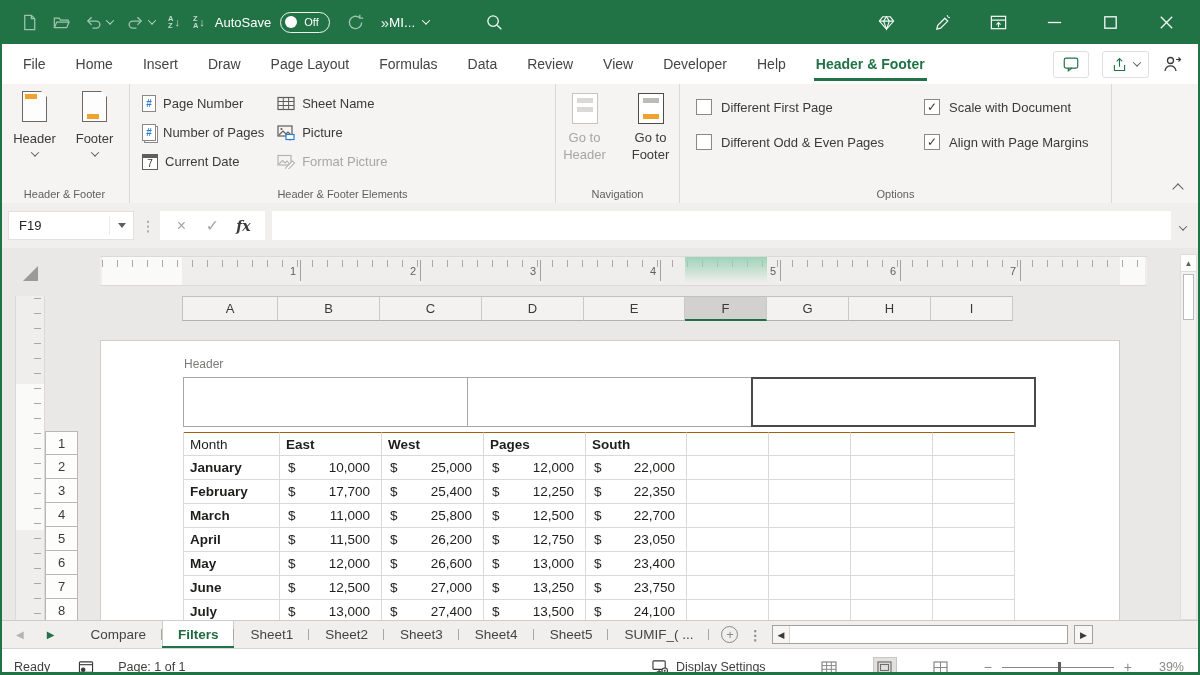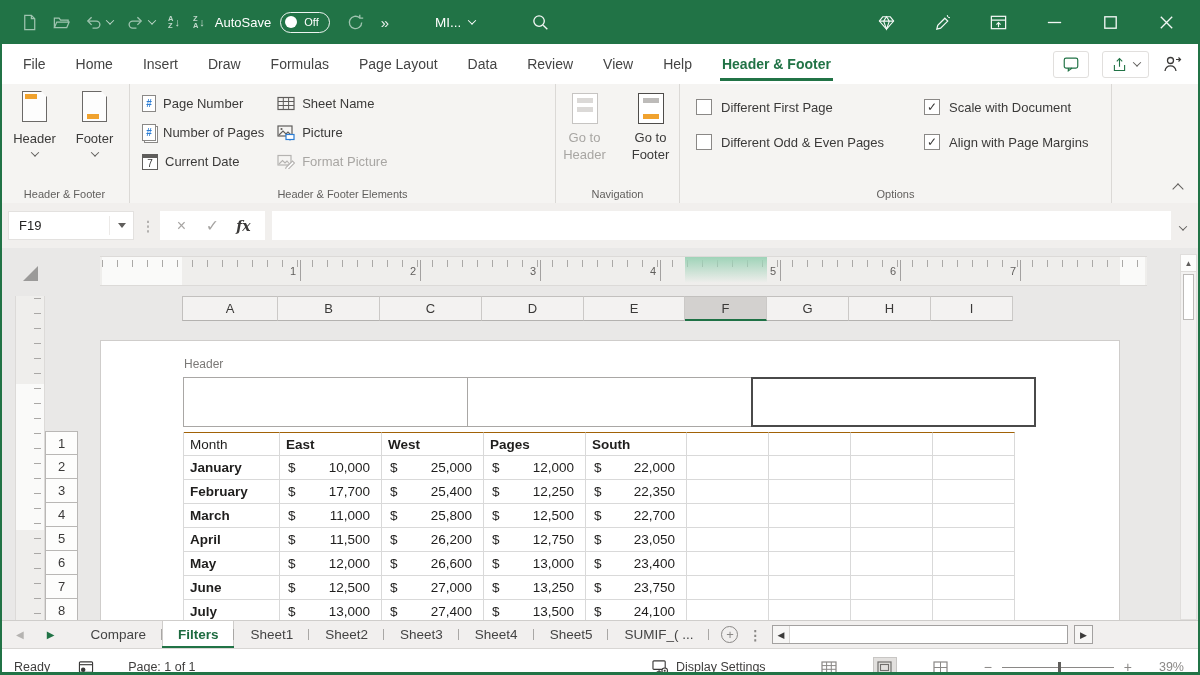--- a/index.html
+++ b/index.html
@@ -14,21 +14,21 @@
 .tgrp{display:flex;align-items:center;gap:4px}
 .chev{display:inline-block;width:6px;height:6px;border-right:1.4px solid currentColor;border-bottom:1.4px solid currentColor;transform:rotate(45deg) translate(-1px,-1px)}
 .chev.dim{opacity:.7}
 .sortico{display:flex;align-items:center;gap:1px;opacity:.72;font-weight:700}
 .sortico .lets{display:flex;flex-direction:column;font-size:7.5px;line-height:7.5px}
 .sortico .arr{font-size:11px}
 .autosave{display:flex;align-items:center;gap:9px;margin-left:10px;font-size:13px}
 .pill{display:flex;align-items:center;gap:7px;border:1px solid rgba(255,255,255,.92);border-radius:11px;height:21px;padding:0 10px 0 4px;font-size:11px}
 .knob{width:12px;height:12px;border-radius:50%;background:#fff}
 .overflow-g{margin-left:16px;font-size:15px;opacity:.9}
-.fname{display:flex;align-items:center;gap:8px;margin-left:46px;font-size:13.5px}
+.fname{display:flex;align-items:center;gap:8px;font-size:13.5px}
 .tsearch{margin-left:56px}
 .winctl{margin-left:auto;display:flex;align-items:center;gap:37px;padding-right:24px}
 .winctl .tico{opacity:.95}
 
 
 .tabrow{position:absolute;top:44px;left:0;width:100%;height:40px;background:#fff;display:flex;align-items:center;padding-left:8px}
 .rtab{padding:0 15px;font-size:14px;color:#444;height:100%;display:flex;align-items:center;position:relative}
 .rtab.active{color:#217346;font-weight:700}
 .rtab.active::after{content:"";position:absolute;left:13px;right:13px;bottom:3px;height:3px;background:#217346}
 .tabrow-right{margin-left:auto;display:flex;align-items:center;gap:13px;padding-right:18px}
@@ -128,21 +128,21 @@
 .hscroll{display:flex;align-items:center;height:19px;border:1px solid #a3a1a0;background:#fff;width:296px}
 .hs-btn{width:17px;height:100%;display:flex;align-items:center;justify-content:center;font-size:9px;color:#3b3a39;background:#f7f6f5}
 .hs-btn.l{border-right:1px solid #d8d6d4}
 .hs-track{flex:1}
 .hs-right{width:19px;height:19px;border:1px solid #a3a1a0;background:#f7f6f5;display:flex;align-items:center;justify-content:center;font-size:9px;color:#3b3a39;margin:0 8px 0 6px}
 
 
 .status{position:absolute;top:648px;left:0;width:100%;height:37px;background:#ffffff;border-top:1px solid #d8d6d4;display:flex;align-items:center;font-size:12.5px;color:#3f3e3d}
 .st-ready{padding-left:14px}
 .st-macro{margin-left:28px;display:flex;align-items:center}
-.st-page{margin-left:34px}
+.st-page{margin-left:24px}
 .st-right{margin-left:auto;display:flex;align-items:center;padding-right:16px}
 .st-disp{display:flex;align-items:center;gap:7px;margin-right:52px}
 .vicons{display:flex;align-items:center;gap:34px;margin-right:32px}
 .vico{display:flex;align-items:center;justify-content:center;width:22px;height:18px}
 .vico.active{background:#e2e0de;box-shadow:0 0 0 1px #c8c6c4}
 .zoomctl{display:flex;align-items:center;gap:10px;margin-right:16px;color:#605e5c}
 .ztrack{position:relative;width:112px;height:1px;background:#8a8886}
 .zthumb{position:absolute;left:50%;top:-5px;width:3px;height:11px;background:#605e5c}
 .zpct{color:#8a8886;width:36px;text-align:right}
 .zminus,.zplus{font-size:14px;color:#8a8886}
@@ -245,25 +245,26 @@
           <path d="M4 4l12 12M16 4L4 16" stroke="#fff" stroke-width="1.4"></path>
         </svg>
     </div>
   </div>
 
   <div class="tabrow">
     <span class="rtab">File</span>
     <span class="rtab">Home</span>
     <span class="rtab">Insert</span>
     <span class="rtab">Draw</span>
+    <span class="rtab">Page Layout</span>
     <span class="rtab">Formulas</span>
-    <span class="rtab">Page Layout</span>
     <span class="rtab">Data</span>
     <span class="rtab">Review</span>
     <span class="rtab">View</span>
+    <span class="rtab">Developer</span>
     <span class="rtab">Help</span>
     <span class="rtab active">Header &amp; Footer</span>
     <div class="tabrow-right">
       <span class="boxbtn">
           <svg width="18" height="18" viewBox="0 0 20 20">
             <rect x="2.5" y="3.5" width="15" height="11" rx="2" fill="none" stroke="#217346" stroke-width="1.3"></rect>
             <path d="M7 14.5v3.2l4.2-3.2" fill="none" stroke="#217346" stroke-width="1.3"></path>
           </svg>
         </span>
       <span class="boxbtn">

